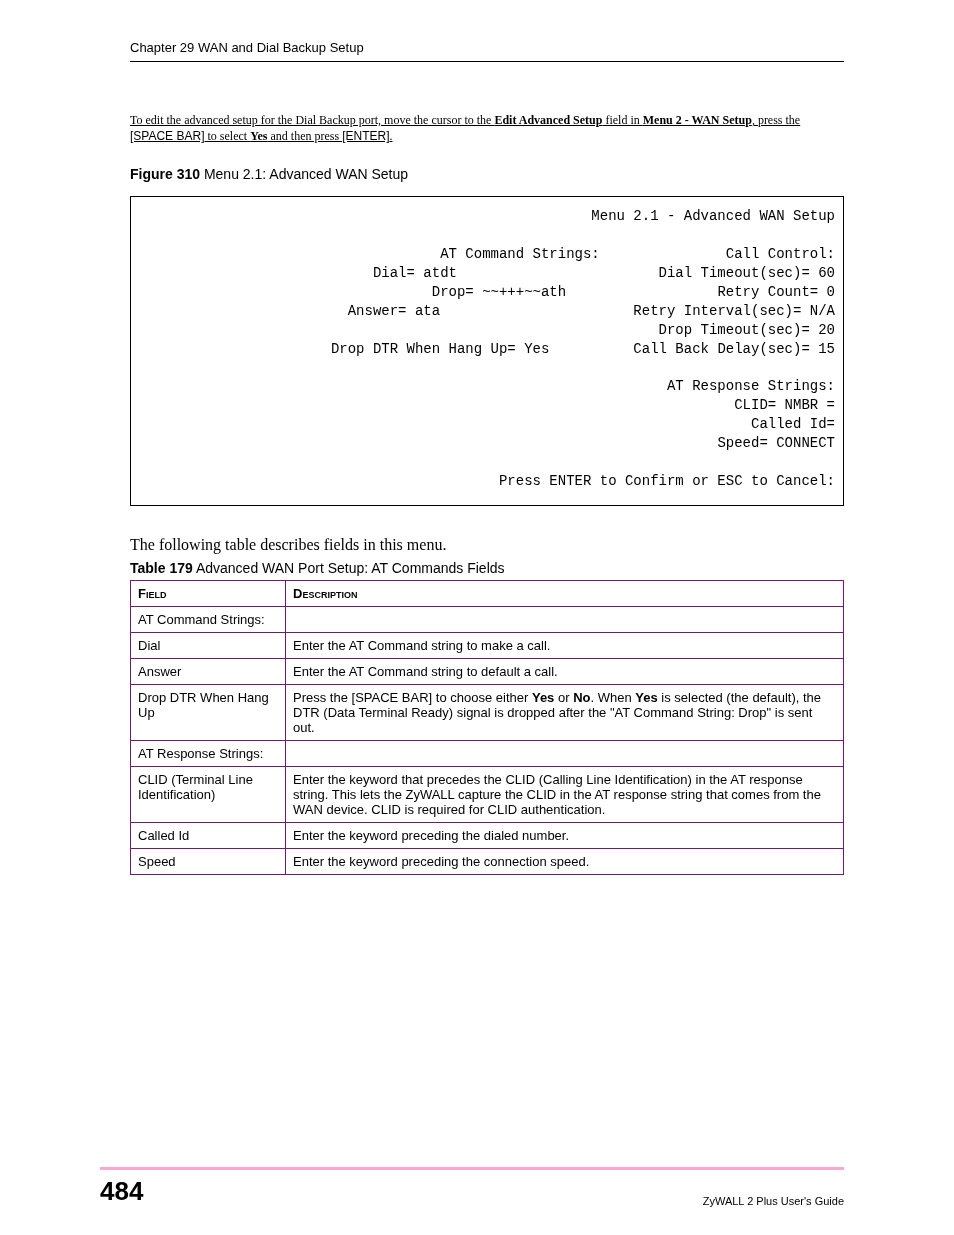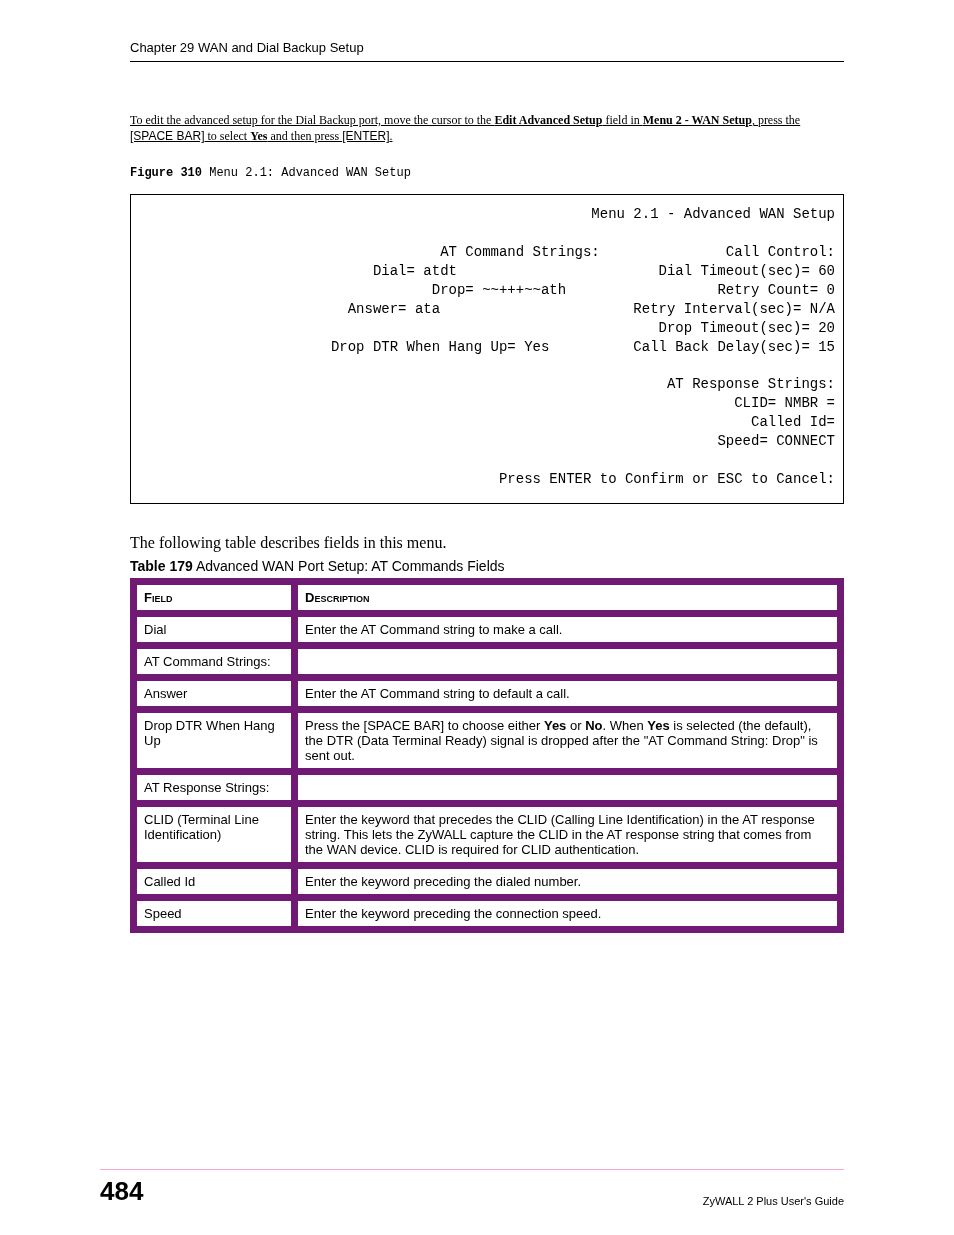--- a/index.html
+++ b/index.html
@@ -26,22 +26,22 @@
     margin-bottom: 50px;
   }
   .intro-para {
     font-size: 12px;
     line-height: 1.35;
     margin: 0 0 22px 0;
     text-decoration: underline;
   }
   .intro-para b { font-weight: bold; }
   .fig-caption {
-    font-family: Liberation Mono, monospace;
-    font-size: 12px;
+    font-family: Liberation Sans, sans-serif;
+    font-size: 14px;
     margin: 0 0 14px 0;
   }
   .fig-caption .fig-label { font-weight: bold; }
   .terminal-box {
     border: 1px solid #000;
     padding: 10px 8px 14px 8px;
     font-family: "Courier New", Courier, monospace;
     font-size: 14px;
     white-space: pre;
     line-height: 1.35;
@@ -58,21 +58,21 @@
     margin: 0 0 4px 0;
   }
   .tbl-caption .tbl-label { font-weight: bold; }
   table.fields {
     border-collapse: collapse;
     width: 100%;
     font-family: Arial, Helvetica, sans-serif;
     font-size: 13px;
   }
   table.fields th, table.fields td {
-    border: 7px solid #701a75;
+    border: 1px solid #701a75;
     padding: 5px 7px;
     vertical-align: top;
     text-align: left;
   }
   table.fields th {
     font-variant: small-caps;
     font-weight: bold;
     font-size: 13px;
   }
   table.fields td.field-col {
@@ -80,21 +80,21 @@
   }
   .footer {
     position: absolute;
     bottom: 28px;
     left: 0;
     right: 0;
     padding: 0 110px 0 100px;
     border-top: none;
   }
   .footer-inner {
-    border-top: 1px solid #f9a8d4;
+    border-top: 3px solid #f9a8d4;
     padding-top: 6px;
     display: flex;
     justify-content: space-between;
     align-items: flex-end;
     font-family: Arial, Helvetica, sans-serif;
   }
   .page-num {
     font-size: 26px;
     font-weight: bold;
   }
@@ -143,26 +143,26 @@
 
   <table class="fields">
     <thead>
       <tr>
         <th class="field-col">Field</th>
         <th>Description</th>
       </tr>
     </thead>
     <tbody>
       <tr>
+        <td class="field-col">AT Command Strings:</td>
+        <td></td>
+      </tr>
+      <tr>
         <td class="field-col">Dial</td>
         <td>Enter the AT Command string to make a call.</td>
-      </tr>
-      <tr>
-        <td class="field-col">AT Command Strings:</td>
-        <td></td>
       </tr>
       <tr>
         <td class="field-col">Answer</td>
         <td>Enter the AT Command string to default a call.</td>
       </tr>
       <tr>
         <td class="field-col">Drop DTR When Hang Up</td>
         <td>Press the [SPACE BAR] to choose either <b>Yes</b> or <b>No</b>. When <b>Yes</b> is selected (the default), the DTR (Data Terminal Ready) signal is dropped after the "AT Command String: Drop" is sent out.</td>
       </tr>
       <tr>

